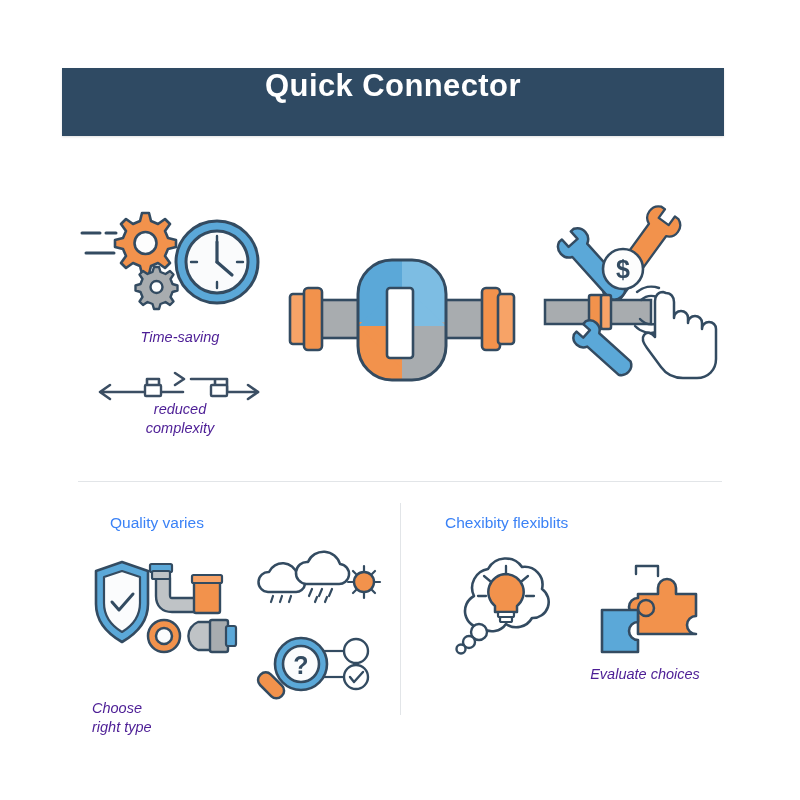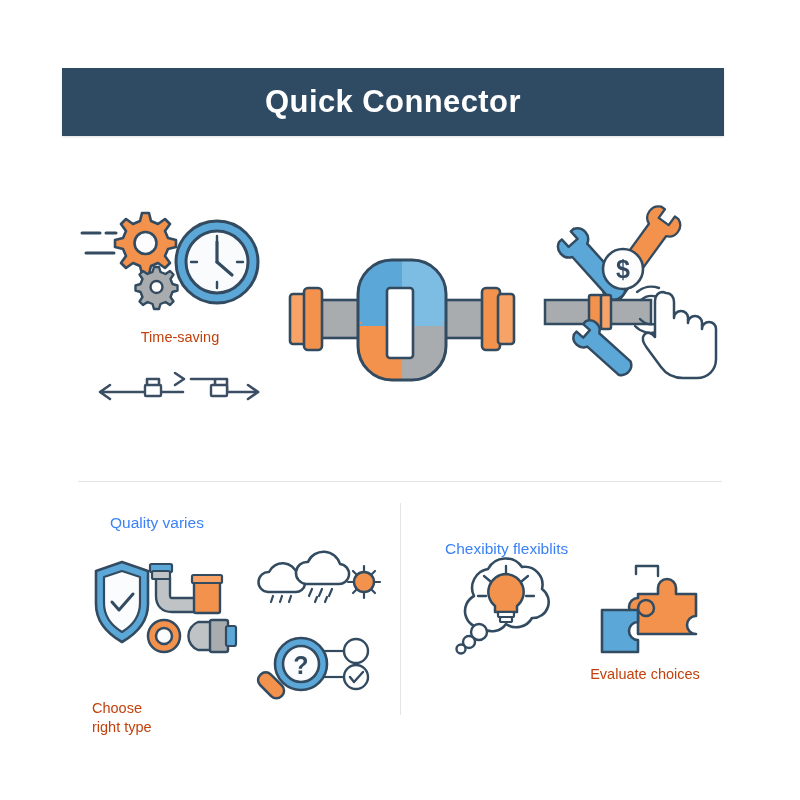--- a/index.html
+++ b/index.html
@@ -21,21 +21,21 @@
 
   
   .banner {
     position: absolute;
     left: 62px;
     top: 68px;
     width: 662px;
     height: 68px;
     background: #2f4a63;
     display: flex;
-    align-items: center;
+    align-items: flex-start;
     justify-content: center;
     box-shadow: 0 1px 2px rgba(0,0,0,0.12);
   }
   .banner-title {
     color: #ffffff;
     font-size: 31px;
     font-weight: bold;
     letter-spacing: 0.4px;
     font-family: "Liberation Sans", sans-serif;
   }
@@ -57,25 +57,26 @@
     height: 212px;
     background: #e2e5e8;
   }
 
   
   .panel { position: absolute; }
 
   .caption {
     position: absolute;
     text-align: center;
-    color: #c2410c;
+    color: #4c1d95;
     font-size: 14.5px;
     line-height: 19px;
     font-family: "Liberation Sans", sans-serif;
     white-space: pre-line;
+    font-style: italic;
   }
   .caption.big {
     font-size: 15.5px;
     line-height: 20px;
   }
   .section-head {
     position: absolute;
     color: #3b82f6;
     font-size: 15.5px;
     line-height: 20px;
@@ -136,20 +137,22 @@
         <path d="M89 11 l-9 -6 M89 11 l-9 6"></path>
         <path d="M96 11 l24 0 l0 13 l12 0 l0 -13 l-12 0 M132 24 l31 0"></path>
         <path d="M163 24 l-10 -7 M163 24 l-10 7"></path>
       </g>
       <g fill="#ffffff" stroke="#3b4e63" stroke-width="2.4">
         <rect x="50" y="17" width="16" height="11" rx="1"></rect>
         <rect x="116" y="17" width="16" height="11" rx="1"></rect>
       </g>
     </svg>
   </div>
+  <div class="caption" style="left:95px; top:400px; width:170px;">reduced
+complexity</div>
 
   <div class="panel" style="left:282px; top:250px;">
     <svg width="240" height="140" viewBox="0 0 240 140">
 
       <rect x="24" y="50" width="100" height="38" fill="#a8acaf" stroke="#334b61" stroke-width="2.6"></rect>
       <rect x="118" y="50" width="98" height="38" fill="#a8acaf" stroke="#334b61" stroke-width="2.6"></rect>
 
       <g>
         <rect x="8" y="44" width="16" height="50" rx="3" fill="#f7a367" stroke="#334b61" stroke-width="2.6"></rect>
         <rect x="22" y="38" width="18" height="62" rx="4" fill="#f2924c" stroke="#334b61" stroke-width="2.6"></rect>
@@ -317,21 +320,21 @@
         <text x="43" y="41" text-anchor="middle" font-family="Liberation Sans, sans-serif" font-size="25" font-weight="bold" fill="#334b61">?</text>
       </g>
       <circle cx="98" cy="18" r="12" fill="#ffffff" stroke="#334b61" stroke-width="2.4"></circle>
       <g>
         <circle cx="98" cy="44" r="12" fill="#ffffff" stroke="#334b61" stroke-width="2.4"></circle>
         <path d="M92 44 l4 5 l9 -10" fill="none" stroke="#334b61" stroke-width="2.4" stroke-linecap="round" stroke-linejoin="round"></path>
       </g>
     </svg>
   </div>
 
-  <div class="section-head" style="left:445px; top:539px;">Chexibity flexiblits</div>
+  <div class="section-head" style="left:445px; top:513px;">Chexibity flexiblits</div>
 
   <div class="panel" style="left:452px; top:552px;">
     <svg width="120" height="100" viewBox="0 0 120 100">
       <g>
         <path d="M30 76 a17 17 0 0 1 -8 -32 a19 19 0 0 1 14 -27 a20 20 0 0 1 34 -2 a18 18 0 0 1 20 22
                  a16 16 0 0 1 -10 29 a18 18 0 0 1 -26 6 a17 17 0 0 1 -24 4 z" fill="#ffffff" stroke="#334b61" stroke-width="2.6" stroke-linejoin="round"></path>
       </g>
       <g fill="#ffffff" stroke="#334b61" stroke-width="2.4">
         <circle cx="27" cy="80" r="8"></circle>
         <circle cx="17" cy="90" r="6"></circle>

